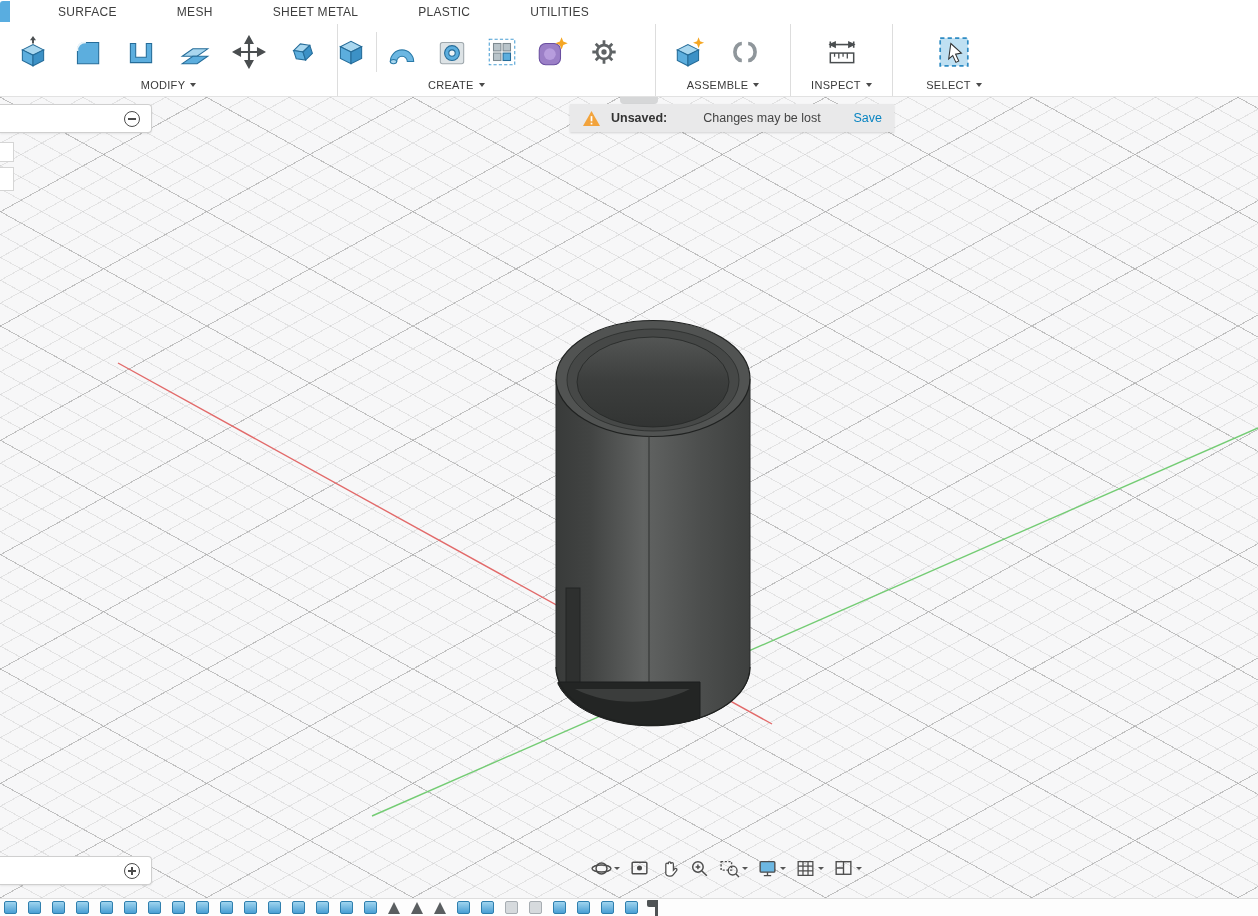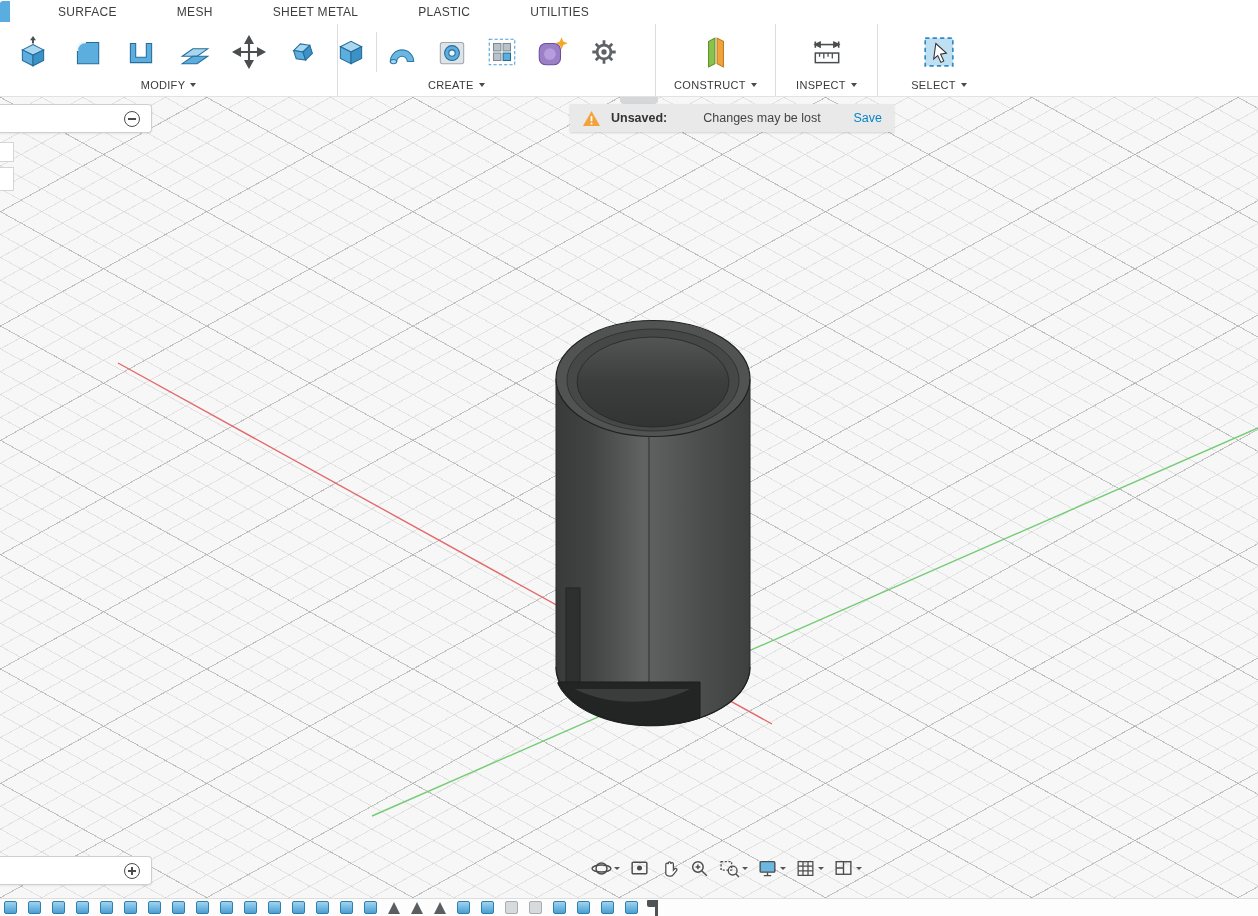--- a/index.html
+++ b/index.html
@@ -186,35 +186,43 @@
             <circle cx="16" cy="16" r="2.5" fill="#5f6365"></circle>
           </svg>
         </div>
       </div>
       <div class="tlabel left">
           <span>CREATE</span>
           <span class="caret"></span>
         </div>
     </div>
 
-
-    <div class="tgroup" style="width:120px">
-      <div class="ticons" style="justify-content:center">
-        <div class="tbtn">
-          <svg viewBox="0 0 32 32">
-            <polygon points="9,6 15,3 15,27 9,30" fill="#8bc34a" stroke="#5d8f2f"></polygon>
-            <polygon points="17,3 23,6 23,30 17,27" fill="#f0a43c" stroke="#c07c18"></polygon>
+    <div class="tgroup" style="width:135px">
+      <div class="ticons" style="padding-left:14px;gap:18px">
+        <div class="tbtn">
+          <svg viewBox="0 0 32 32">
+            <polygon points="5,14 15,9 25,14 15,19" fill="#a9d7ef" stroke="#256c99"></polygon>
+            <polygon points="5,14 15,19 15,29 5,24" fill="#5caede" stroke="#256c99"></polygon>
+            <polygon points="25,14 15,19 15,29 25,24" fill="#3c91c6" stroke="#256c99"></polygon>
+            <path d="M25 2 l1.4 3.8 3.8 1.4 -3.8 1.4 -1.4 3.8 -1.4 -3.8 -3.8 -1.4 3.8 -1.4 Z" fill="#f5a623"></path>
+          </svg>
+        </div>
+        <div class="tbtn">
+          <svg viewBox="0 0 32 32">
+            <path d="M13 8 a6.5 8 0 1 0 0 16" fill="none" stroke="#8f969b" stroke-width="3.4"></path>
+            <path d="M19 8 a6.5 8 0 1 1 0 16" fill="none" stroke="#8f969b" stroke-width="3.4"></path>
           </svg>
         </div>
       </div>
       <div class="tlabel">
-          <span>CONSTRUCT</span>
+          <span>ASSEMBLE</span>
           <span class="caret"></span>
         </div>
     </div>
+
 
     <div class="tgroup" style="width:102px">
       <div class="ticons" style="justify-content:center">
         <div class="tbtn">
           <svg viewBox="0 0 32 32">
             <g stroke="#4a4e50" stroke-width="1.5" fill="#4a4e50">
               <path d="M5 6 V12 M27 6 V12" fill="none"></path>
               <path d="M8 9 H24" fill="none"></path>
               <polygon points="5,9 9.5,6.8 9.5,11.2"></polygon>
               <polygon points="27,9 22.5,6.8 22.5,11.2"></polygon>

